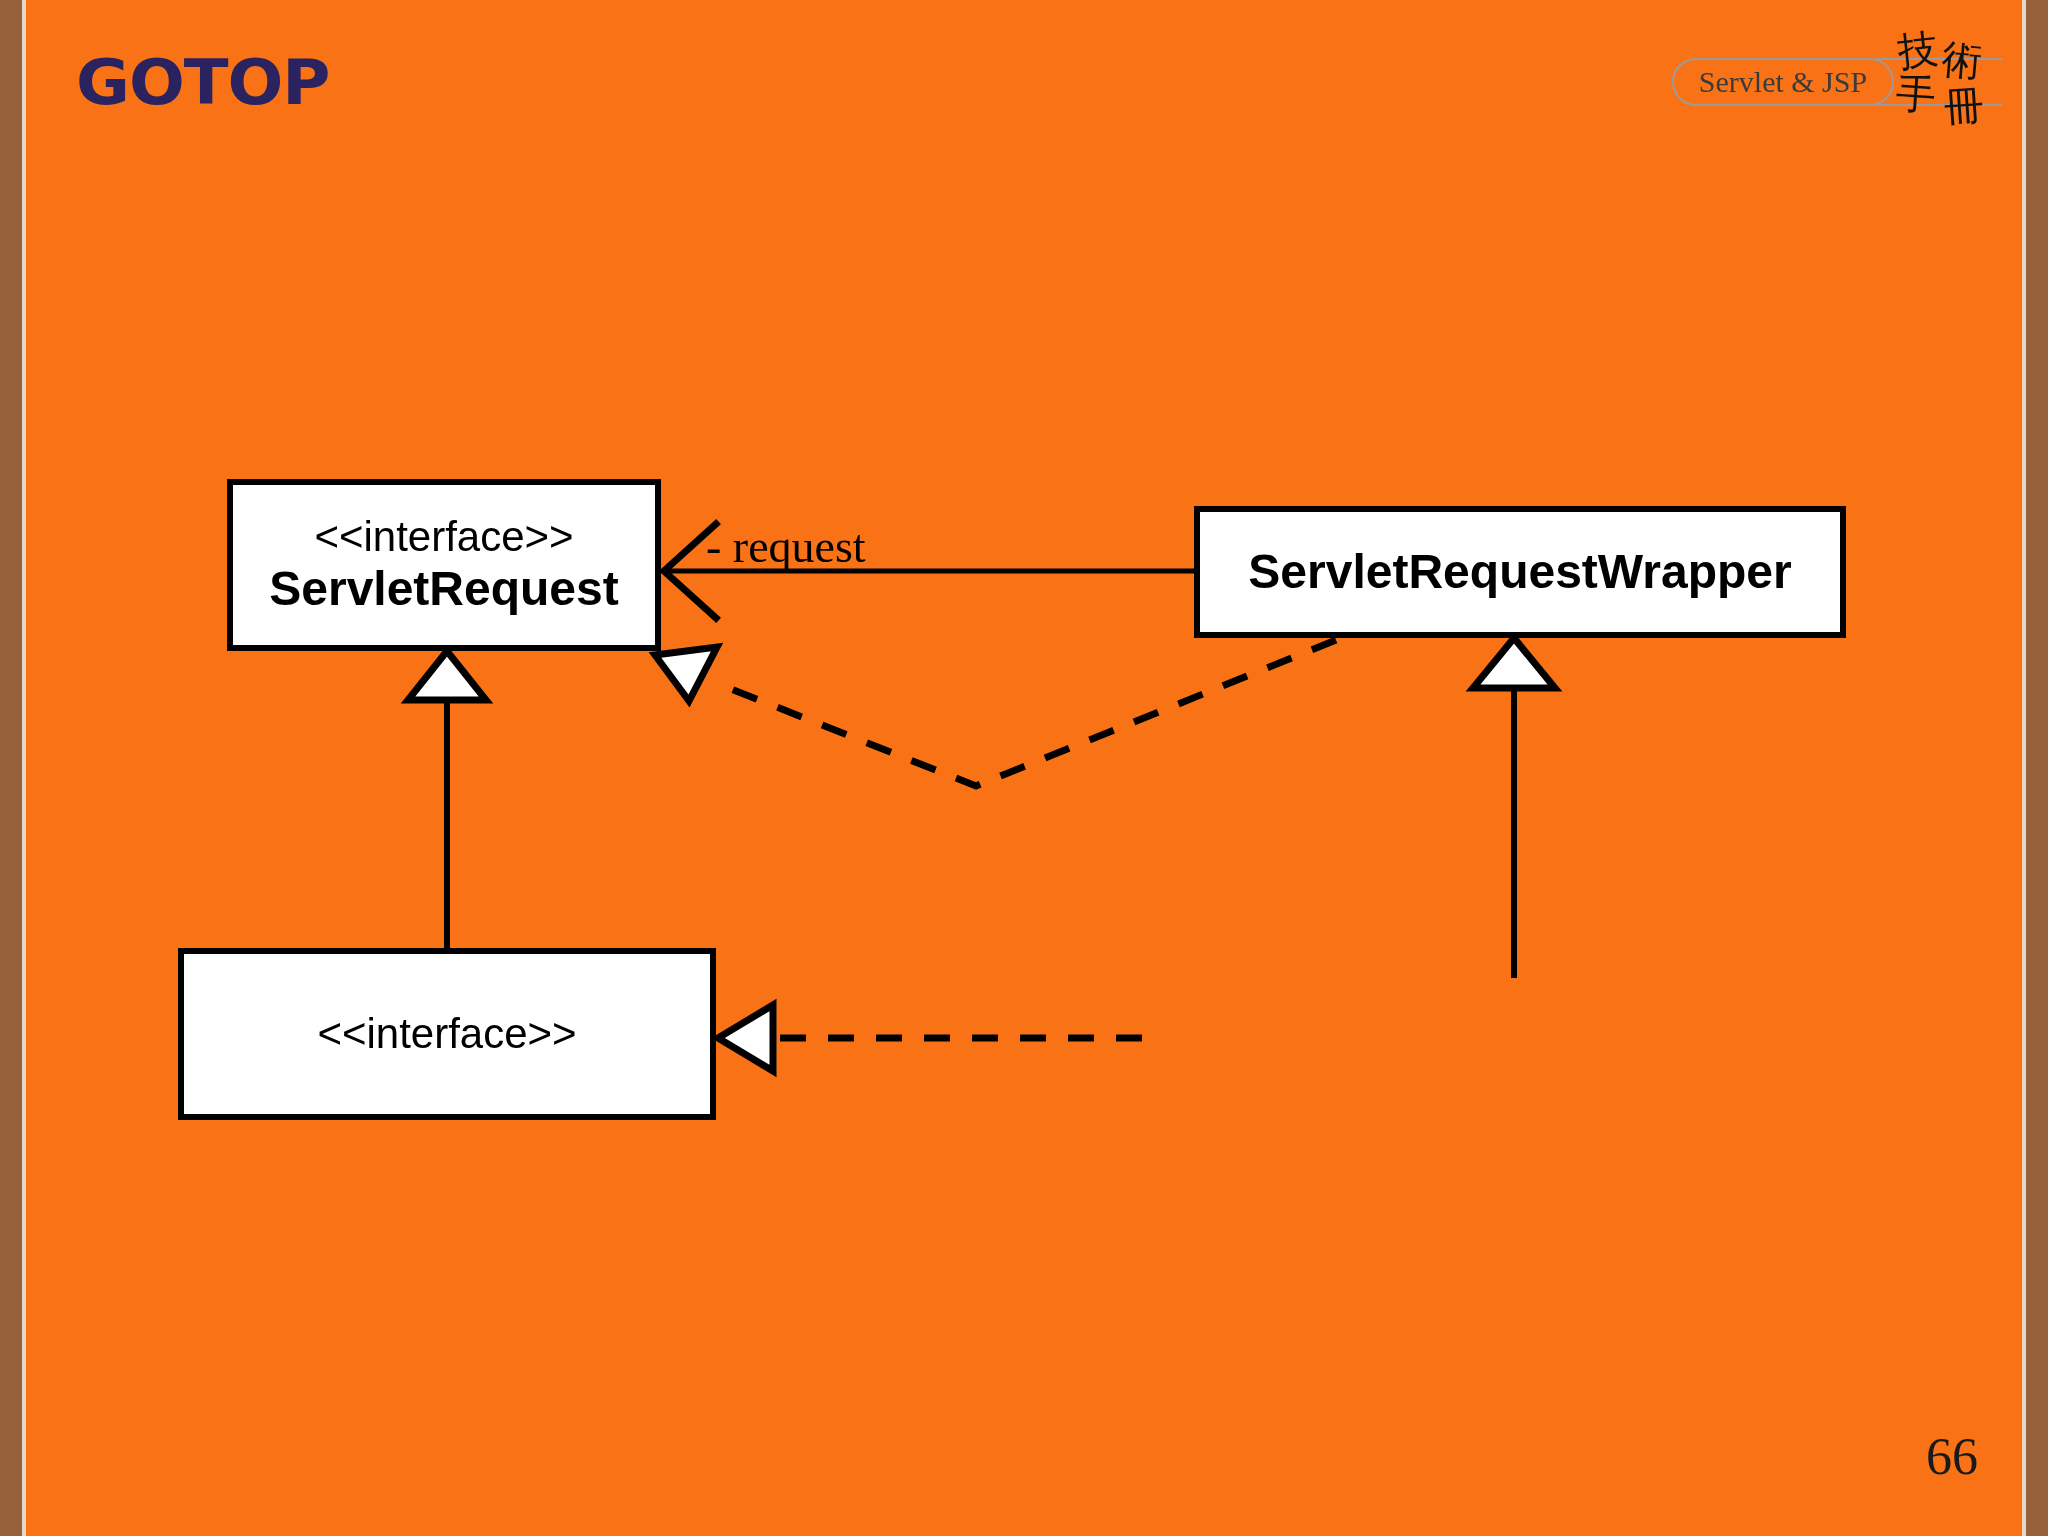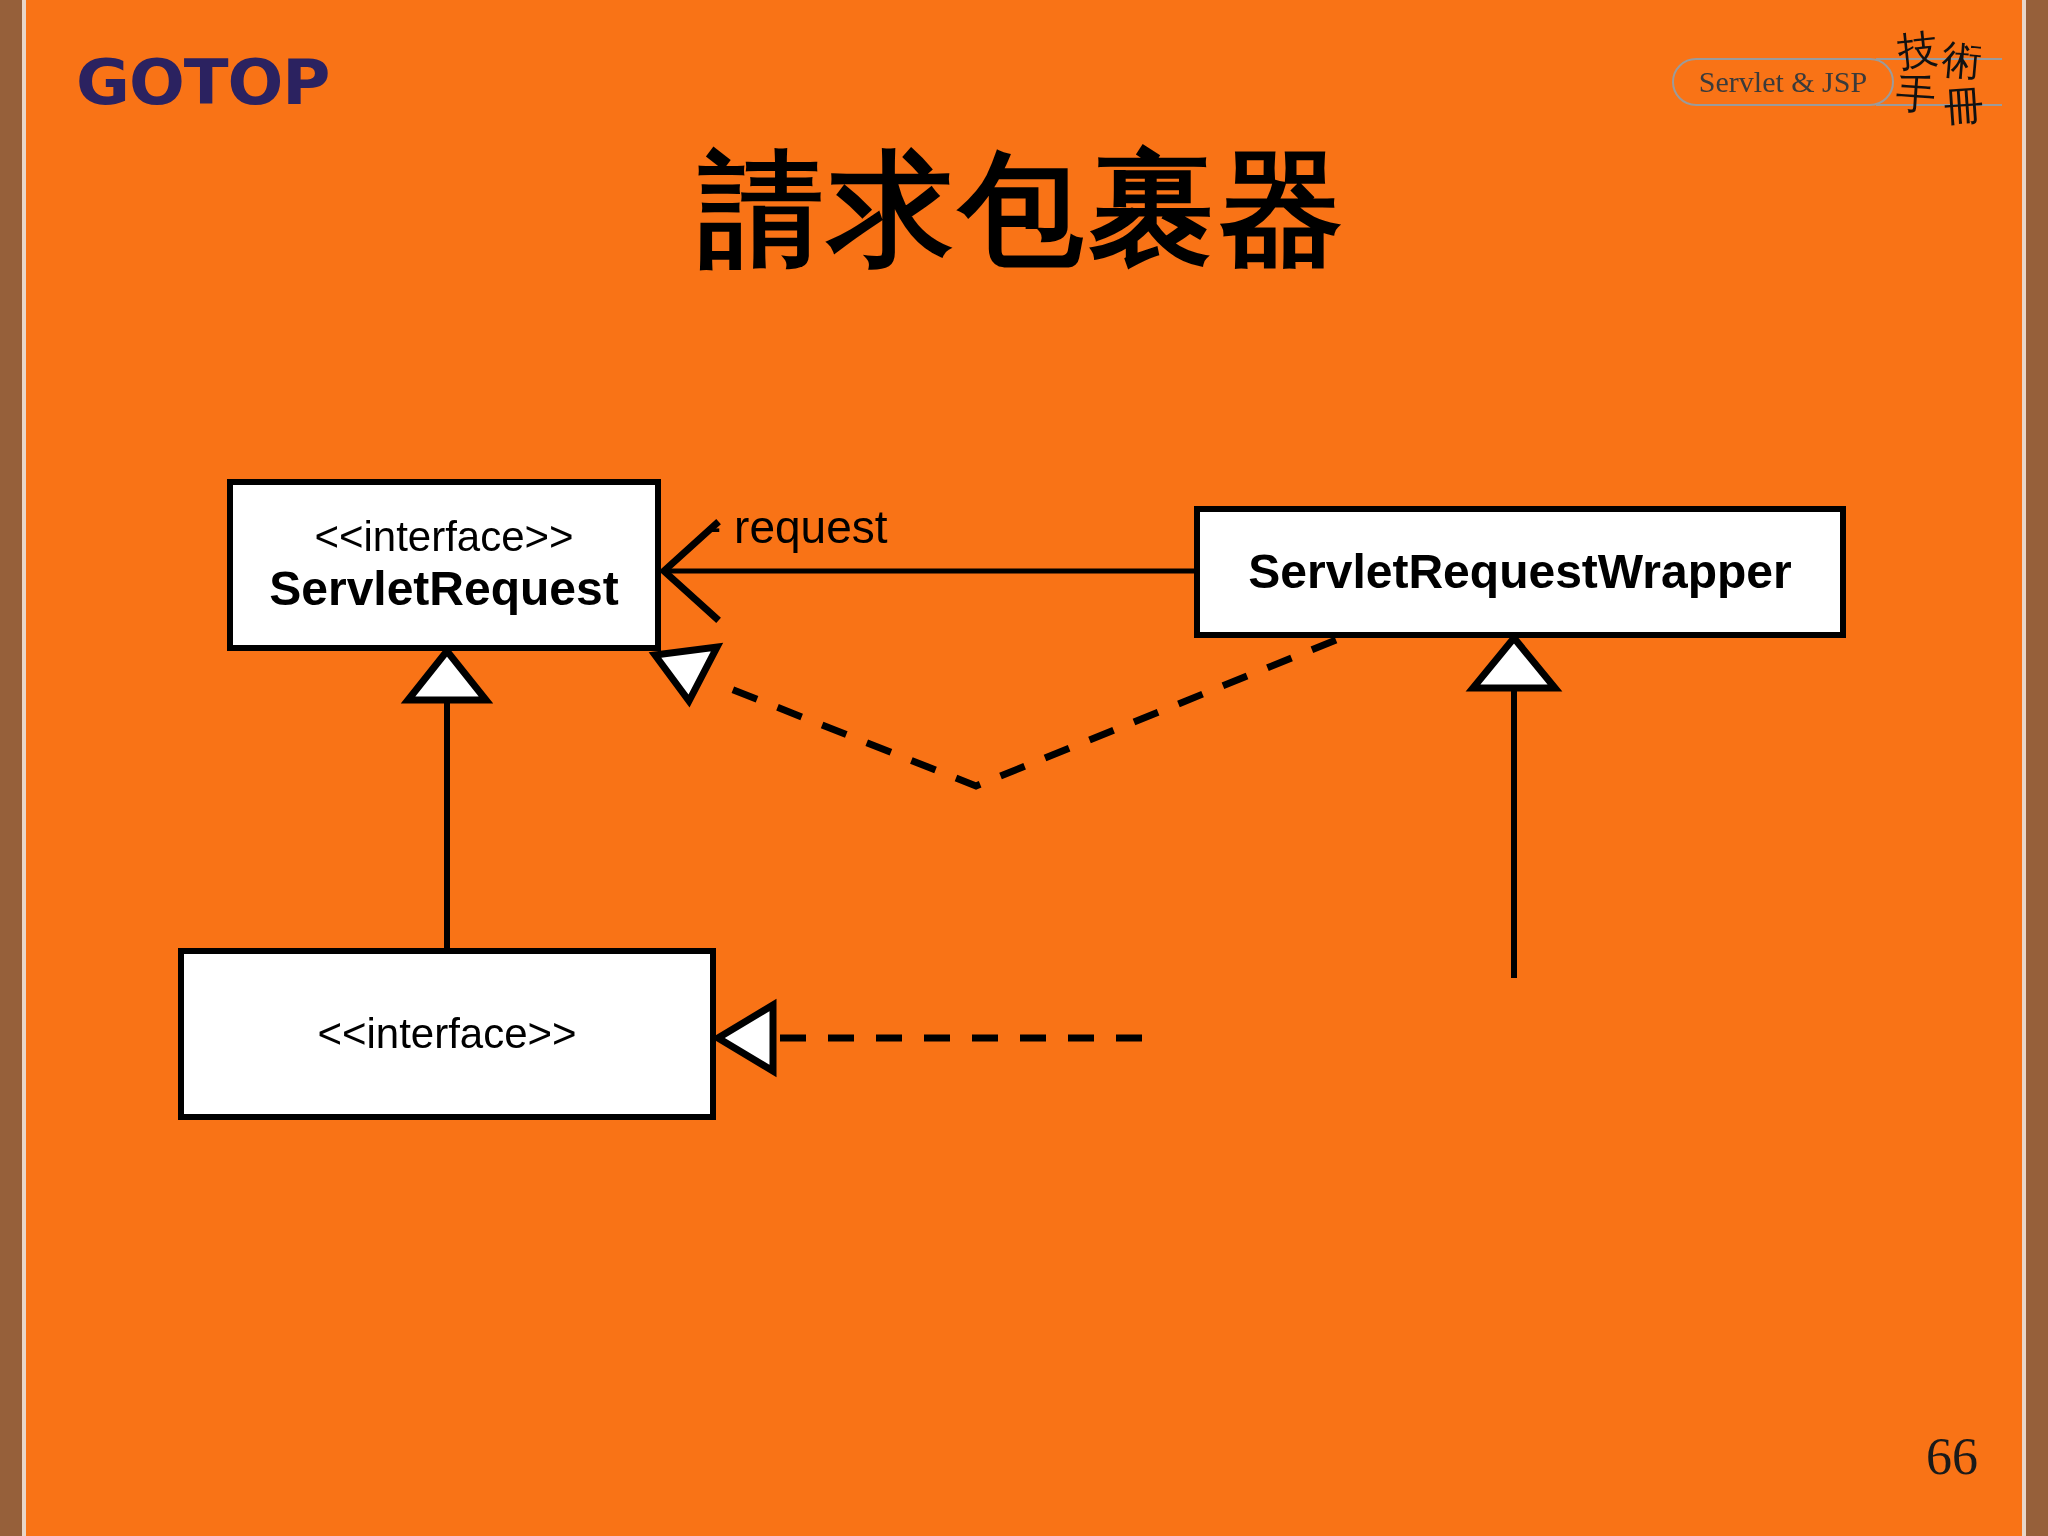--- a/index.html
+++ b/index.html
@@ -171,26 +171,27 @@
   }
 
   #box-servletrequest          { left: 211px;  top: 479px;  width: 434px;  height: 172px; }
   #box-servletrequestwrapper   { left: 1178px; top: 506px;  width: 652px;  height: 132px; }
   #box-httpservletrequest      { left: 162px;  top: 948px;  width: 538px;  height: 172px; }
   #box-httpservletrequestwrap  { left: 1126px; top: 978px;  width: 744px;  height: 132px; }
 
   
   .edge-label {
     position: absolute;
-    font-family: Liberation Sans, sans-serif;
+    font-family: Liberation Serif, serif;
     font-weight: 400;
     font-size: 46px;
     color: #000000;
     white-space: nowrap;
     z-index: 4;
+    margin-top: 20px;
   }
   #label-request { left: 690px; top: 500px; }
 
   
   #page-number {
     position: absolute;
     right: 70px;
     bottom: 50px;
     font-family: "Liberation Serif", serif;
     font-size: 52px;
@@ -215,21 +216,20 @@
     <div id="badge-pill"></div>
     <div id="badge-pill-text">Servlet &amp; JSP</div>
     <div id="badge-cjk">
       <span class="c1">技</span>
       <span class="c2">術</span>
       <span class="c3">手</span>
       <span class="c4">冊</span>
     </div>
   </div>
 
-  <div id="slide-title">請求包裹器</div>
 
   <div id="uml-canvas">
 
     <svg id="uml-svg" viewBox="0 0 2048 1536" xmlns="http://www.w3.org/2000/svg">
 
       <g>
         <line x1="1178" y1="571" x2="652" y2="571" stroke="#000000" stroke-width="5"></line>
         <path d="M 700 524 L 648 571 L 700 618" fill="none" stroke="#000000" stroke-width="7" stroke-linecap="square"></path>
       </g>
 

